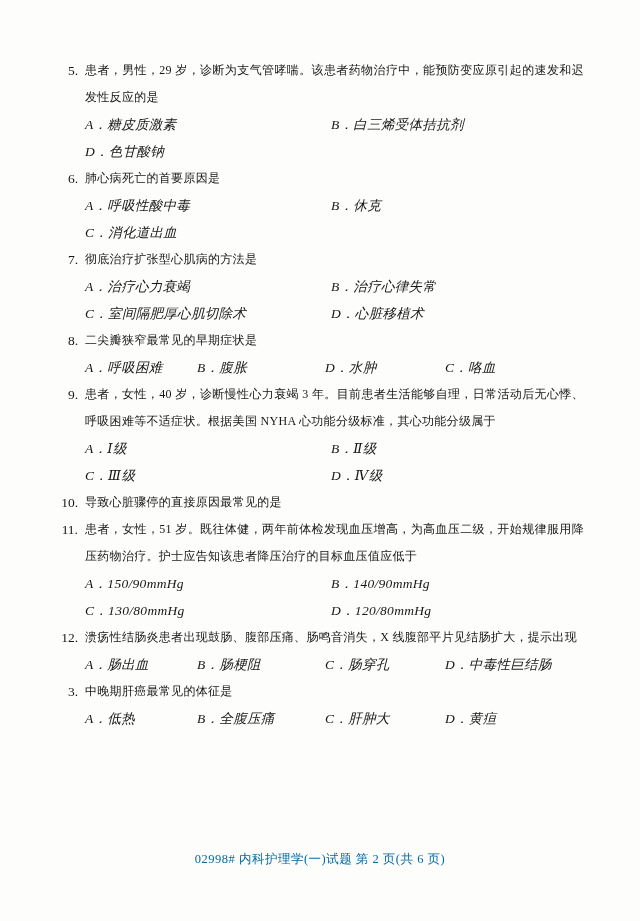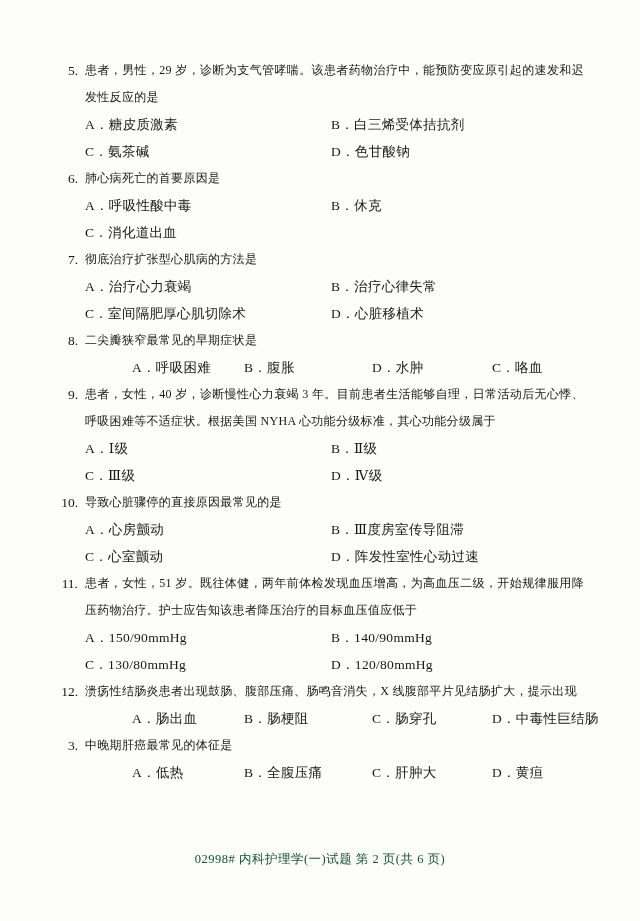--- a/index.html
+++ b/index.html
@@ -44,53 +44,52 @@
     letter-spacing: 0.3px;
   }
   .options {
     display: grid;
   }
   .options.cols-2 {
     grid-template-columns: 246px 1fr;
   }
   .options.cols-4 {
     grid-template-columns: 112px 128px 120px 1fr;
-    margin-left: 47px;
   }
   .option {
     font-size: 13.5px;
     line-height: 27px;
     white-space: nowrap;
     letter-spacing: 0.3px;
     overflow: visible;
+    font-style: italic;
   }
   .footer {
     position: absolute;
     left: 0;
     right: 0;
     top: 851px;
     text-align: center;
     font-size: 12.5px;
     letter-spacing: 0.5px;
-    color: #14532d;
+    color: #0369a1;
   }
 </style>
 </head>
 <body>
 
 <div class="page">
   <div class="questions">
   <div class="question">
     <div class="qnum">5.</div>
     <div class="qbody">
       <div class="stem">患者，男性，29 岁，诊断为支气管哮喘。该患者药物治疗中，能预防变应原引起的速发和迟发性反应的是</div>
       <div class="options cols-2">
             <div class="option">A．糖皮质激素</div>
             <div class="option">B．白三烯受体拮抗剂</div>
-            <div class="option">C．氨茶碱</div>
             <div class="option">D．色甘酸钠</div>
           </div>
     </div>
   </div>
 
   <div class="question">
     <div class="qnum">6.</div>
     <div class="qbody">
       <div class="stem">肺心病死亡的首要原因是</div>
       <div class="options cols-2">
@@ -137,26 +136,20 @@
             <div class="option">C．Ⅲ级</div>
             <div class="option">D．Ⅳ级</div>
           </div>
     </div>
   </div>
 
   <div class="question">
     <div class="qnum">10.</div>
     <div class="qbody">
       <div class="stem">导致心脏骤停的直接原因最常见的是</div>
-      <div class="options cols-2">
-            <div class="option">A．心房颤动</div>
-            <div class="option">B．Ⅲ度房室传导阻滞</div>
-            <div class="option">C．心室颤动</div>
-            <div class="option">D．阵发性室性心动过速</div>
-          </div>
     </div>
   </div>
 
   <div class="question">
     <div class="qnum">11.</div>
     <div class="qbody">
       <div class="stem">患者，女性，51 岁。既往体健，两年前体检发现血压增高，为高血压二级，开始规律服用降压药物治疗。护士应告知该患者降压治疗的目标血压值应低于</div>
       <div class="options cols-2">
             <div class="option">A．150/90mmHg</div>
             <div class="option">B．140/90mmHg</div>

